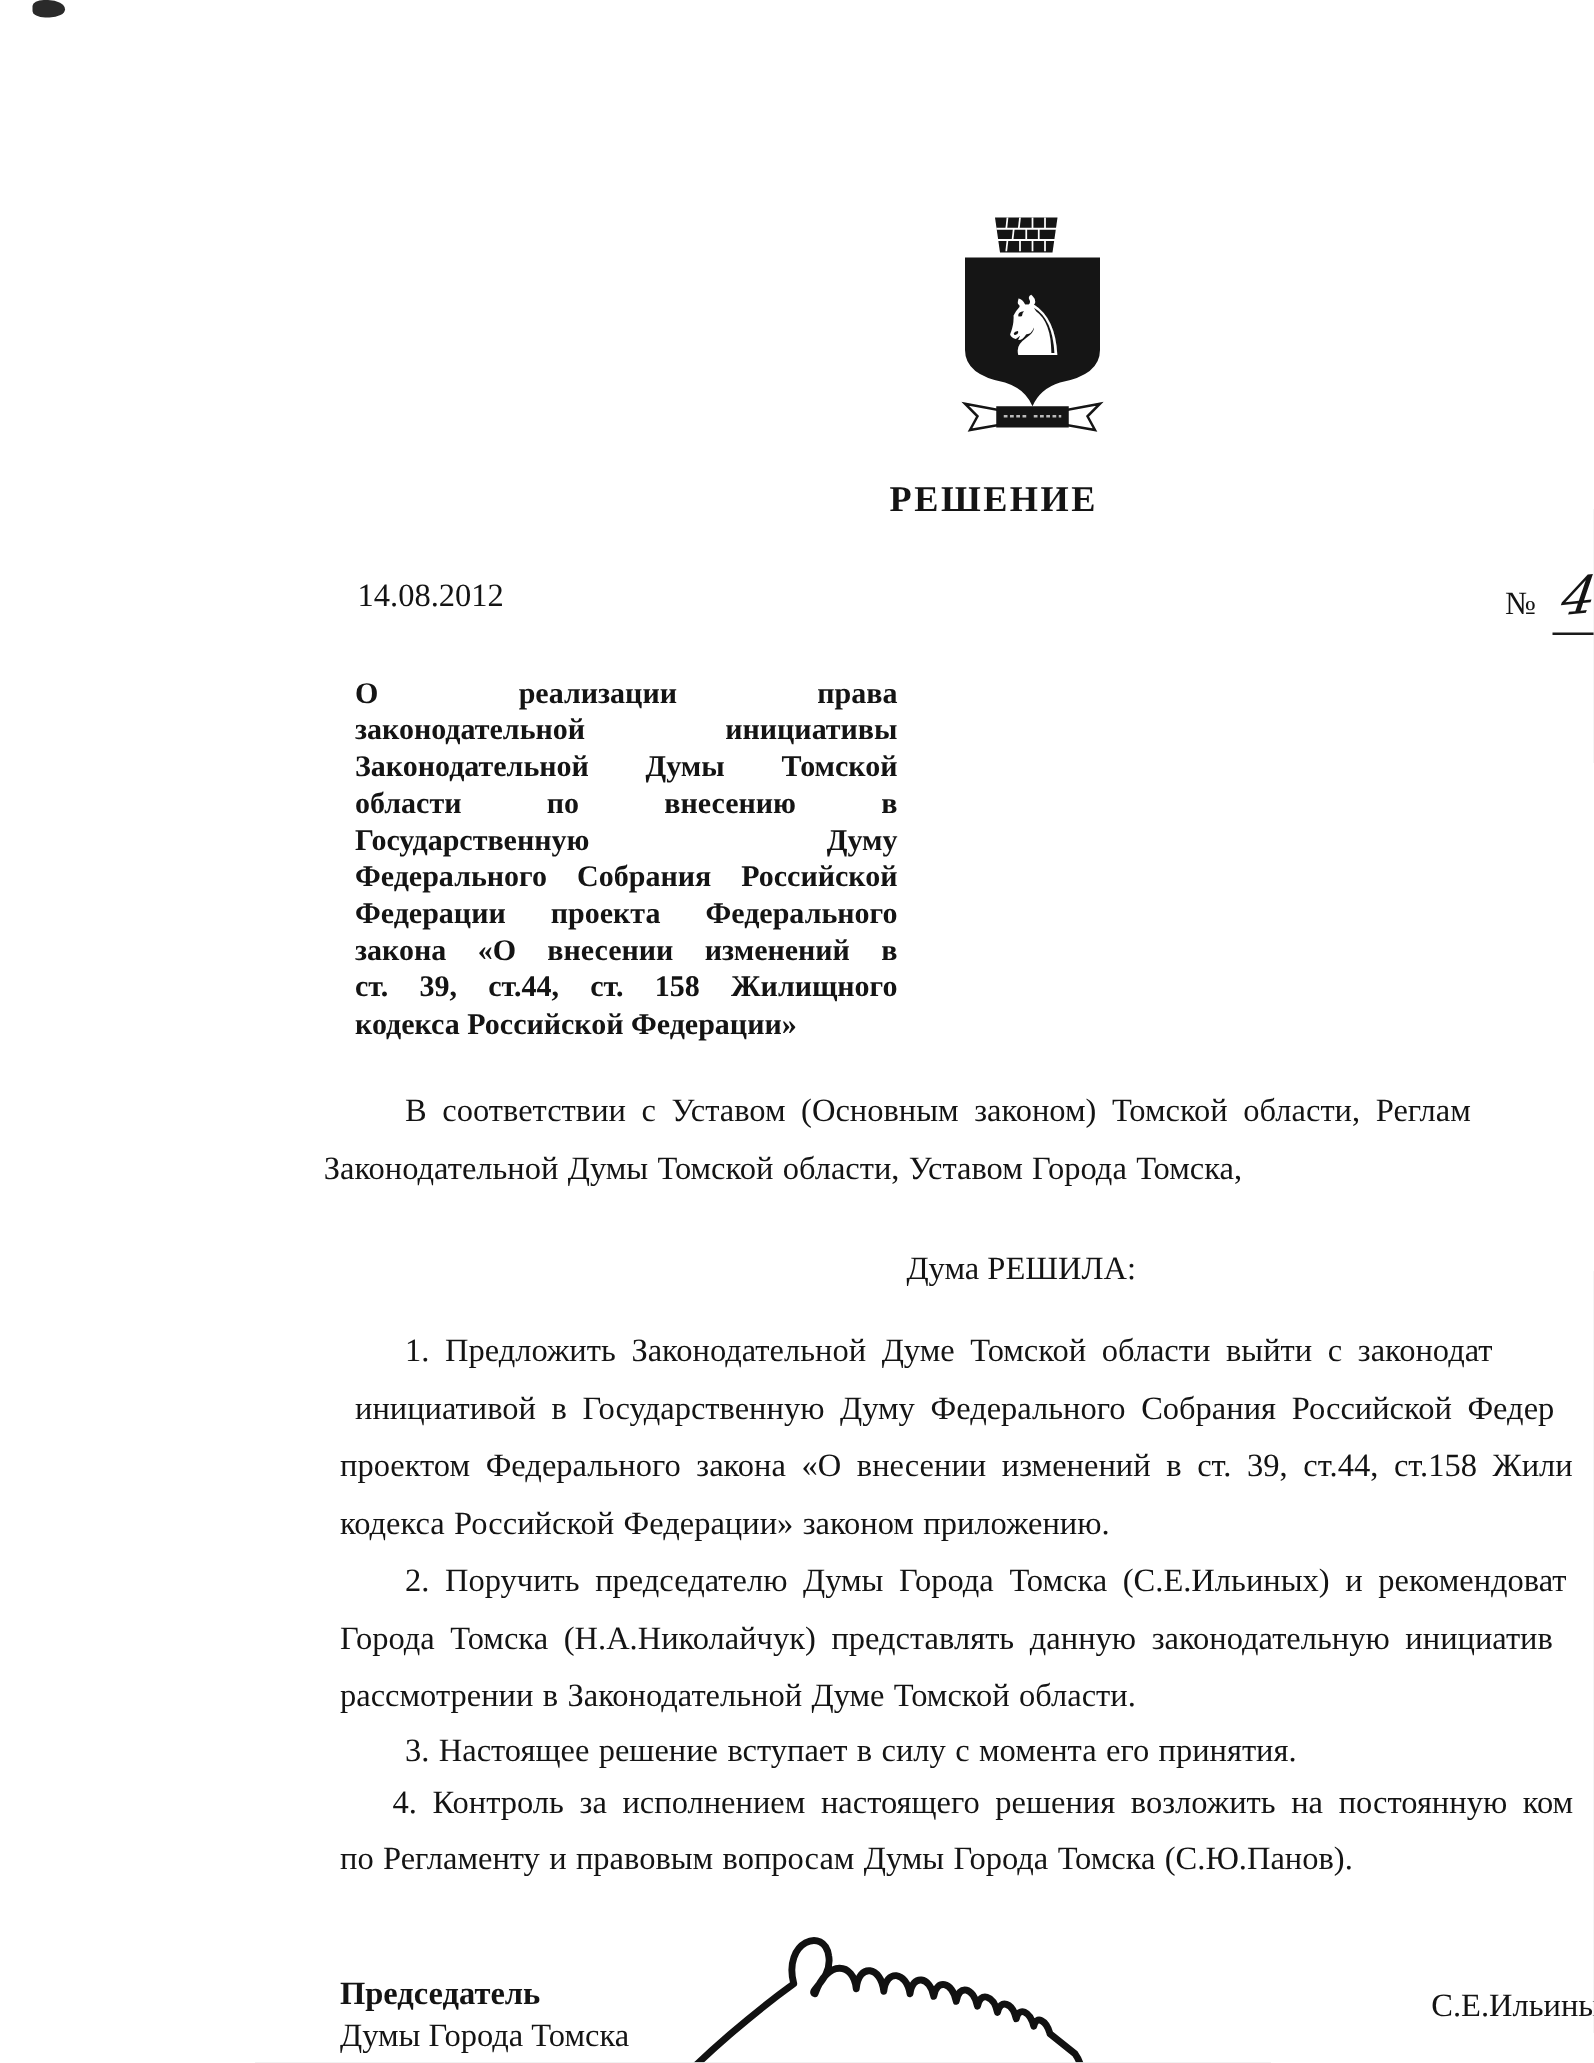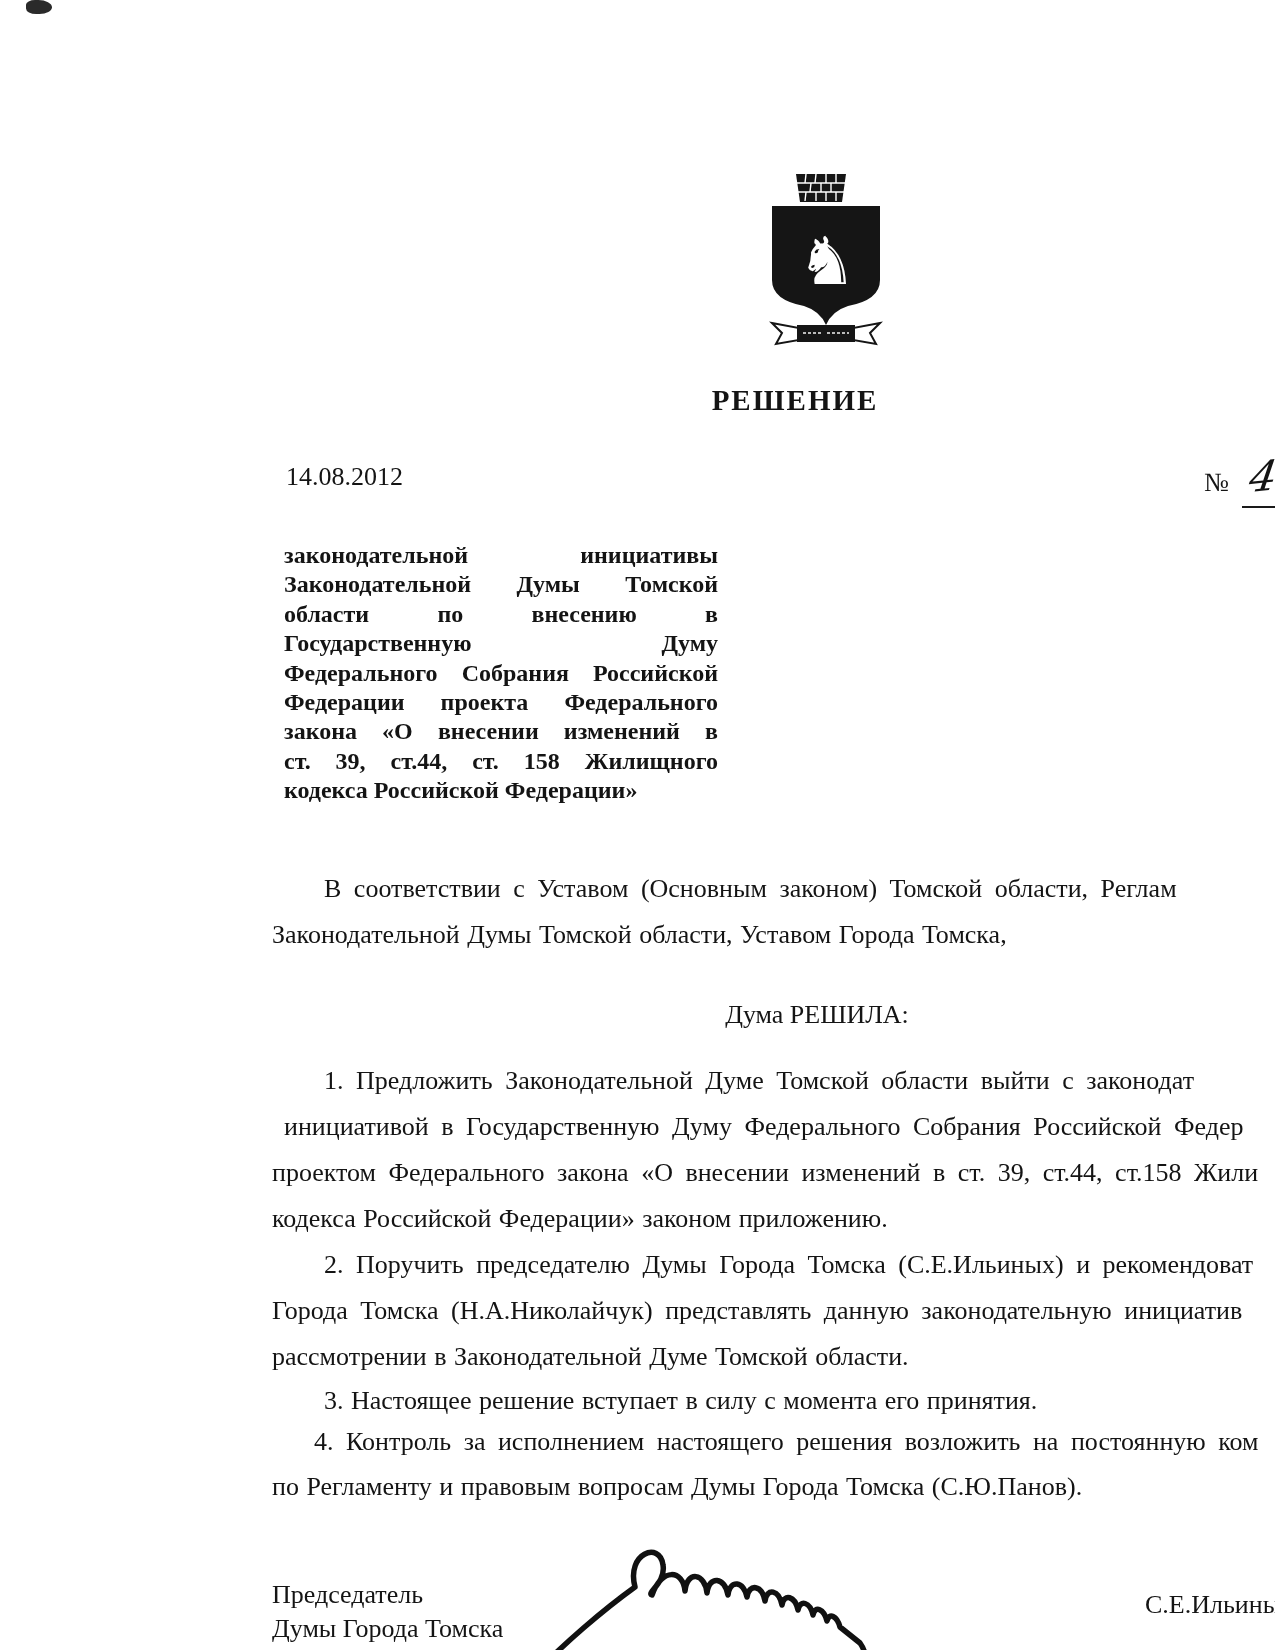--- a/index.html
+++ b/index.html
@@ -70,51 +70,52 @@
   </svg>
 
   <div class="abs center doc-type nowrap" style="left:795px;top:384px;">РЕШЕНИЕ</div>
 
   <div class="abs meta-text nowrap" style="left:286px;top:462px;">14.08.2012</div>
   <div class="abs meta-text nowrap" style="left:1204px;top:468px;">№</div>
   <div class="abs hand-num nowrap" style="left:1250px;top:452px;">4</div>
   <div class="abs num-underline" style="left:1242px;top:506px;width:60px;"></div>
 
   <div class="abs subject" style="top:541px;">
+    <div class="jl">О реализации права</div>
     <div class="jl">законодательной инициативы</div>
     <div class="jl">Законодательной Думы Томской</div>
     <div class="jl">области по внесению в</div>
     <div class="jl">Государственную Думу</div>
     <div class="jl">Федерального Собрания Российской</div>
     <div class="jl">Федерации проекта Федерального</div>
     <div class="jl">закона «О внесении изменений в</div>
     <div class="jl">ст. 39, ст.44, ст. 158 Жилищного</div>
     <div class="ll">кодекса Российской Федерации»</div>
   </div>
 
   <div class="abs bl stretch" style="left:324px;top:874px;">В соответствии с Уставом (Основным законом) Томской области, Реглам</div>
-  <div class="abs bl" style="left:272px;top:920px;">Законодательной Думы Томской области, Уставом Города Томска,</div>
+  <div class="abs bl" style="left:259px;top:920px;">Законодательной Думы Томской области, Уставом Города Томска,</div>
 
   <div class="abs res-head" style="left:272px;top:1000px;width:1090px;">Дума РЕШИЛА:</div>
 
   <div class="abs bl stretch" style="left:324px;top:1066px;">1. Предложить Законодательной Думе Томской области выйти с законодат</div>
   <div class="abs bl stretch" style="left:272px;top:1112px;margin-left:12px;">инициативой в Государственную Думу Федерального Собрания Российской Федер</div>
   <div class="abs bl stretch" style="left:272px;top:1158px;">проектом Федерального закона «О внесении изменений в ст. 39, ст.44, ст.158 Жили</div>
   <div class="abs bl" style="left:272px;top:1204px;">кодекса Российской Федерации» законом приложению.</div>
 
   <div class="abs bl stretch" style="left:324px;top:1250px;">2. Поручить председателю Думы Города Томска (С.Е.Ильиных) и рекомендоват</div>
   <div class="abs bl stretch" style="left:272px;top:1296px;">Города Томска (Н.А.Николайчук) представлять данную законодательную инициатив</div>
   <div class="abs bl" style="left:272px;top:1342px;">рассмотрении в Законодательной Думе Томской области.</div>
 
   <div class="abs bl" style="left:324px;top:1386px;">3. Настоящее решение вступает в силу с момента его принятия.</div>
 
   <div class="abs bl stretch" style="left:314px;top:1427px;">4. Контроль за исполнением настоящего решения возложить на постоянную ком</div>
   <div class="abs bl" style="left:272px;top:1472px;">по Регламенту и правовым вопросам Думы Города Томска (С.Ю.Панов).</div>
 
-  <div class="abs sig-label nowrap" style="left:272px;top:1578px;">Председатель</div>
+  <div class="abs sig-label nowrap" style="left:272px;top:1578px;font-weight:bold;">Председатель</div>
   <div class="abs sig-label nowrap" style="left:272px;top:1612px;">Думы Города Томска</div>
   <div class="abs sig-name nowrap" style="left:1145px;top:1590px;">С.Е.Ильиных</div>
 
   <svg class="abs" style="left:430px;top:1535px;" width="520" height="115" viewBox="0 0 520 115">
     <path d="M60 185
              L95 150
              C130 110 180 70 205 52
              C196 18 230 6 233 30
              C236 48 216 58 222 60
              C232 32 253 35 255 56

